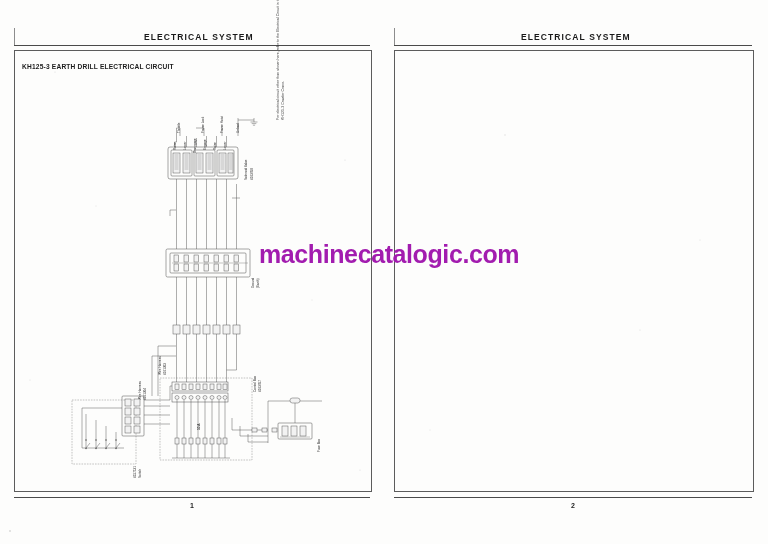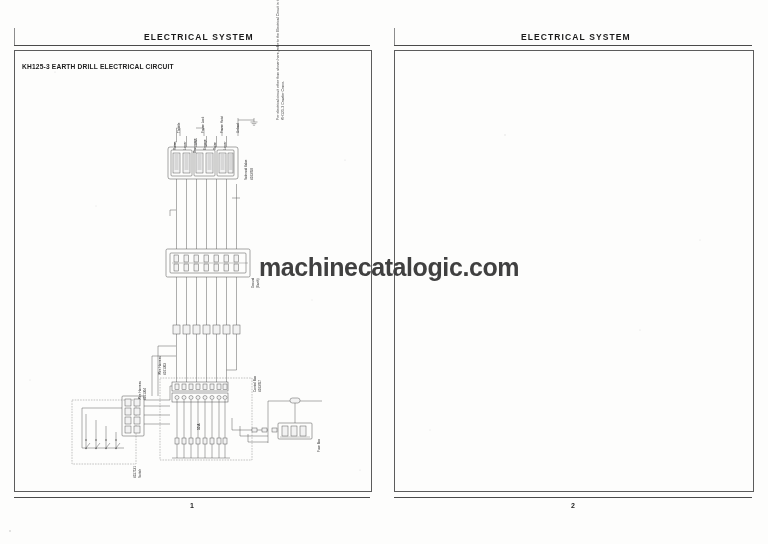--- a/index.html
+++ b/index.html
@@ -46,24 +46,24 @@
     font-size:7px;font-weight:bold;color:#232323;
     text-align:center;width:40px;
   }
 
   
   .bindtick{position:absolute;background:#8d8d8d;width:1px;}
 
   
   .watermark{
     position:absolute;
-    left:259px;top:253px;
+    left:259px;top:240px;
     font-size:25px;font-weight:bold;
     letter-spacing:-0.4px;
-    color:#404040;
+    color:#a21caf;
     white-space:nowrap;
     z-index:40;
     font-family:"Liberation Sans",sans-serif;
   }
 
   
   #schematic{position:absolute;left:0;top:0;z-index:10;}
 
   .vlabel{
     font-size:3.1px;

